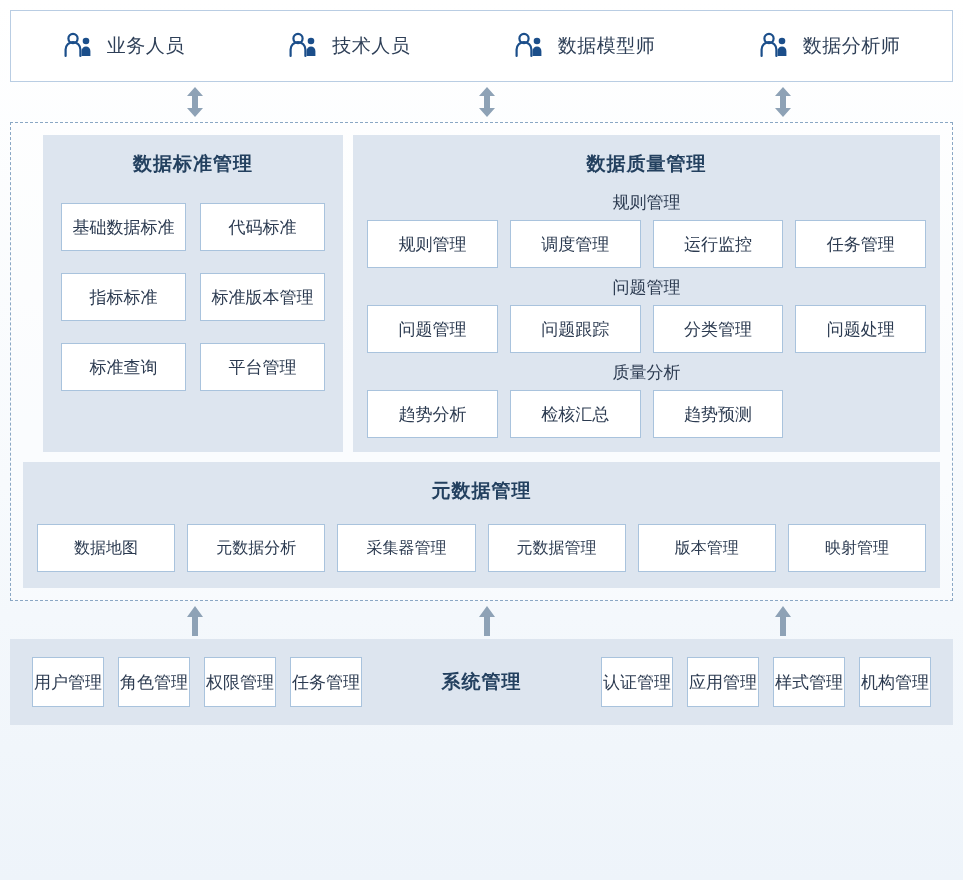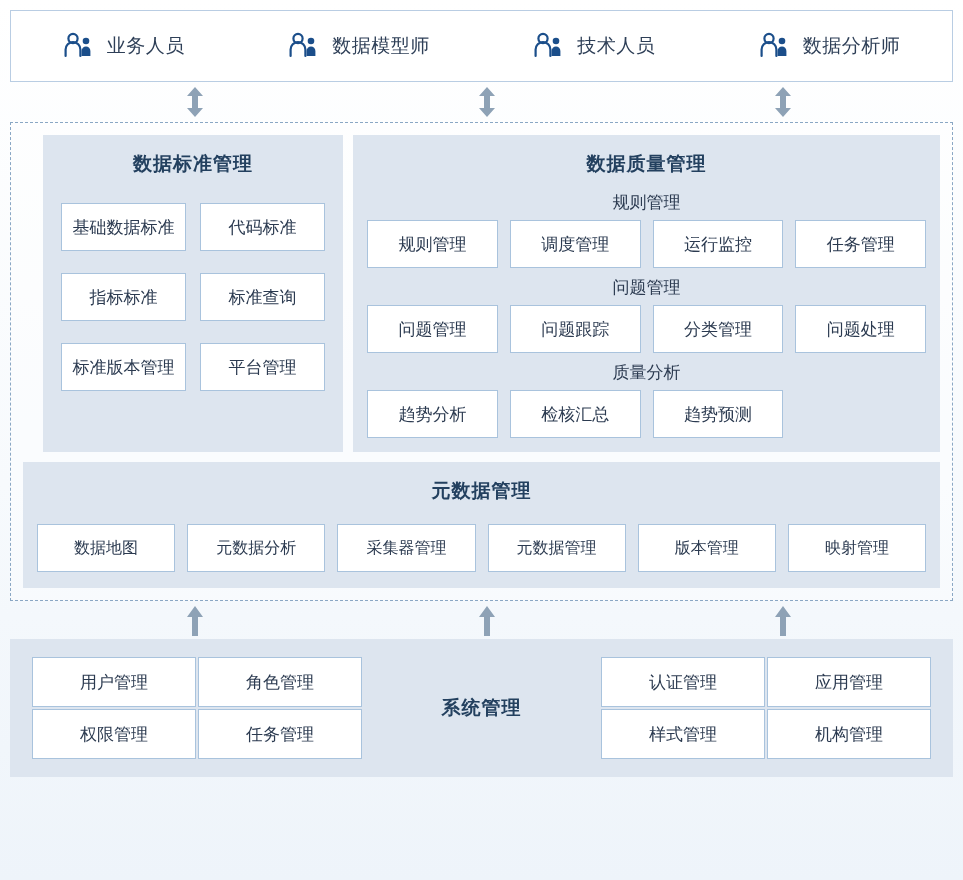--- a/index.html
+++ b/index.html
@@ -142,22 +142,22 @@
     margin-top: 0;
     background: #dde5ef;
     padding: 18px 22px;
     box-sizing: border-box;
     display: flex;
     align-items: center;
     gap: 14px;
   }
   .sys-col {
     display: grid;
-    grid-template-columns: 1fr 1fr;
-    gap: 2px;
+    grid-template-columns: 1fr 1fr 1fr 1fr;
+    gap: 14px;
     width: 330px;
   }
   .sys-title {
     flex: 1;
     text-align: center;
     font-size: 19px;
     font-weight: bold;
     color: #23405f;
     letter-spacing: 1px;
   }
@@ -184,33 +184,33 @@
 
     <div class="role">
       <span class="role-icon">
         <svg viewBox="0 0 30 28" width="30" height="28">
           <circle cx="10" cy="6.5" r="4.6" fill="none" stroke="#1b4e8a" stroke-width="2.2"></circle>
           <path d="M2.6 24 V17.5 a7.4 7.4 0 0 1 14.8 0 V24" fill="none" stroke="#1b4e8a" stroke-width="2.2" stroke-linecap="round"></path>
           <circle cx="23" cy="9" r="3.3" fill="#1b4e8a"></circle>
           <path d="M18.6 24 v-5.1 a4.4 4.4 0 0 1 8.8 0 V24" fill="#1b4e8a"></path>
         </svg>
       </span>
-      <span class="role-label">数据模型师</span>
+      <span class="role-label">技术人员</span>
     </div>
 
     <div class="role">
       <span class="role-icon">
         <svg viewBox="0 0 30 28" width="30" height="28">
           <circle cx="10" cy="6.5" r="4.6" fill="none" stroke="#1b4e8a" stroke-width="2.2"></circle>
           <path d="M2.6 24 V17.5 a7.4 7.4 0 0 1 14.8 0 V24" fill="none" stroke="#1b4e8a" stroke-width="2.2" stroke-linecap="round"></path>
           <circle cx="23" cy="9" r="3.3" fill="#1b4e8a"></circle>
           <path d="M18.6 24 v-5.1 a4.4 4.4 0 0 1 8.8 0 V24" fill="#1b4e8a"></path>
         </svg>
       </span>
-      <span class="role-label">技术人员</span>
+      <span class="role-label">数据模型师</span>
     </div>
 
     <div class="role">
       <span class="role-icon">
         <svg viewBox="0 0 30 28" width="30" height="28">
           <circle cx="10" cy="6.5" r="4.6" fill="none" stroke="#1b4e8a" stroke-width="2.2"></circle>
           <path d="M2.6 24 V17.5 a7.4 7.4 0 0 1 14.8 0 V24" fill="none" stroke="#1b4e8a" stroke-width="2.2" stroke-linecap="round"></path>
           <circle cx="23" cy="9" r="3.3" fill="#1b4e8a"></circle>
           <path d="M18.6 24 v-5.1 a4.4 4.4 0 0 1 8.8 0 V24" fill="#1b4e8a"></path>
         </svg>
@@ -241,22 +241,22 @@
   <div class="dashed-box">
 
     <div class="row-top">
 
       <div class="panel std-panel">
         <div class="panel-title">数据标准管理</div>
         <div class="std-grid">
           <div class="cell">基础数据标准</div>
           <div class="cell">代码标准</div>
           <div class="cell">指标标准</div>
+          <div class="cell">标准版本管理</div>
           <div class="cell">标准查询</div>
-          <div class="cell">标准版本管理</div>
           <div class="cell">平台管理</div>
         </div>
       </div>
 
       <div class="panel qual-panel">
         <div class="panel-title">数据质量管理</div>
 
         <div class="sub-title">规则管理</div>
         <div class="q-grid">
           <div class="cell">规则管理</div>

